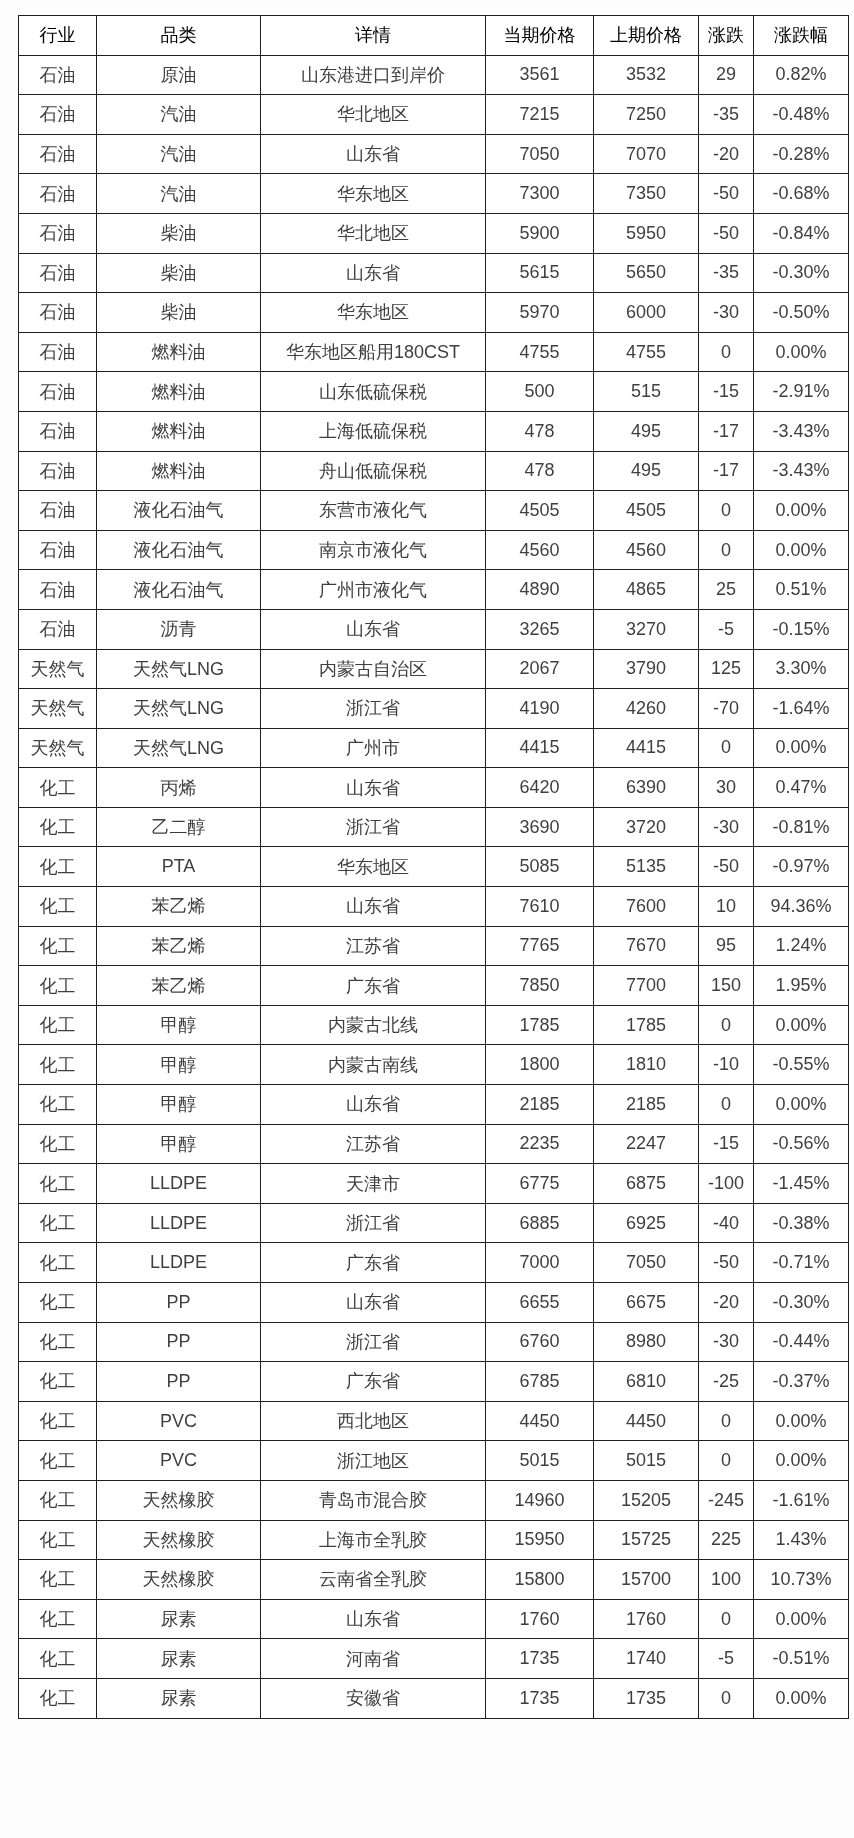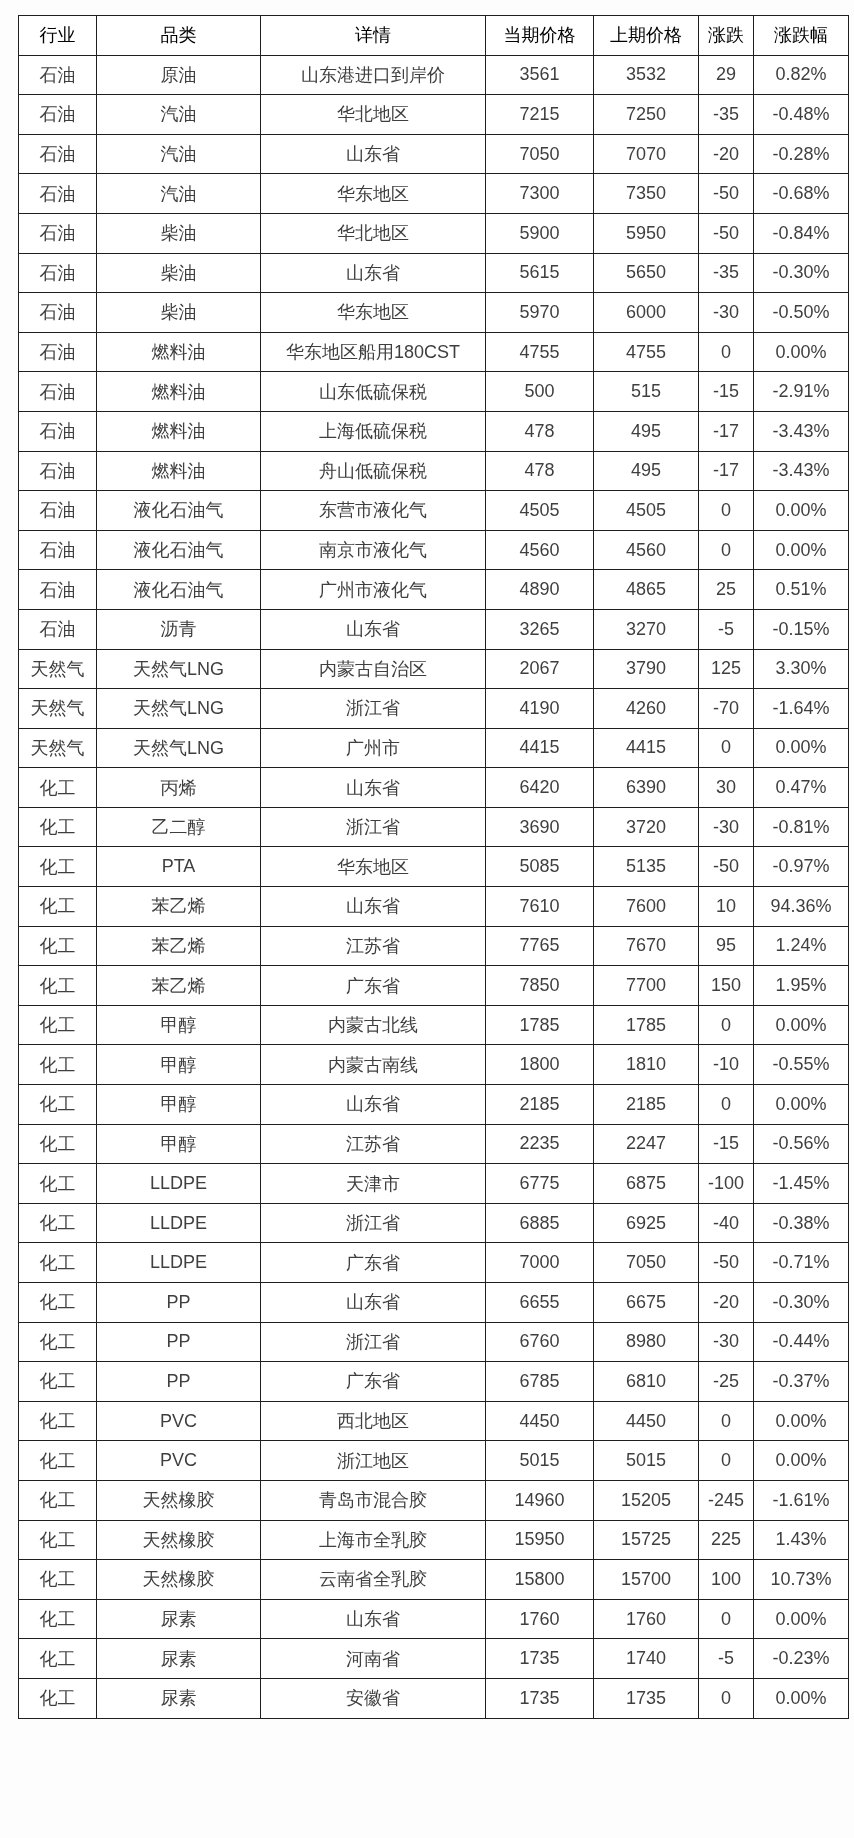--- a/index.html
+++ b/index.html
@@ -432,21 +432,21 @@
           <td>0</td>
           <td>0.00%</td>
         </tr>
         <tr>
           <td>化工</td>
           <td>尿素</td>
           <td>河南省</td>
           <td>1735</td>
           <td>1740</td>
           <td>-5</td>
-          <td>-0.23%</td>
+          <td>-0.51%</td>
         </tr>
         <tr>
           <td>化工</td>
           <td>尿素</td>
           <td>安徽省</td>
           <td>1735</td>
           <td>1735</td>
           <td>0</td>
           <td>0.00%</td>
         </tr>

